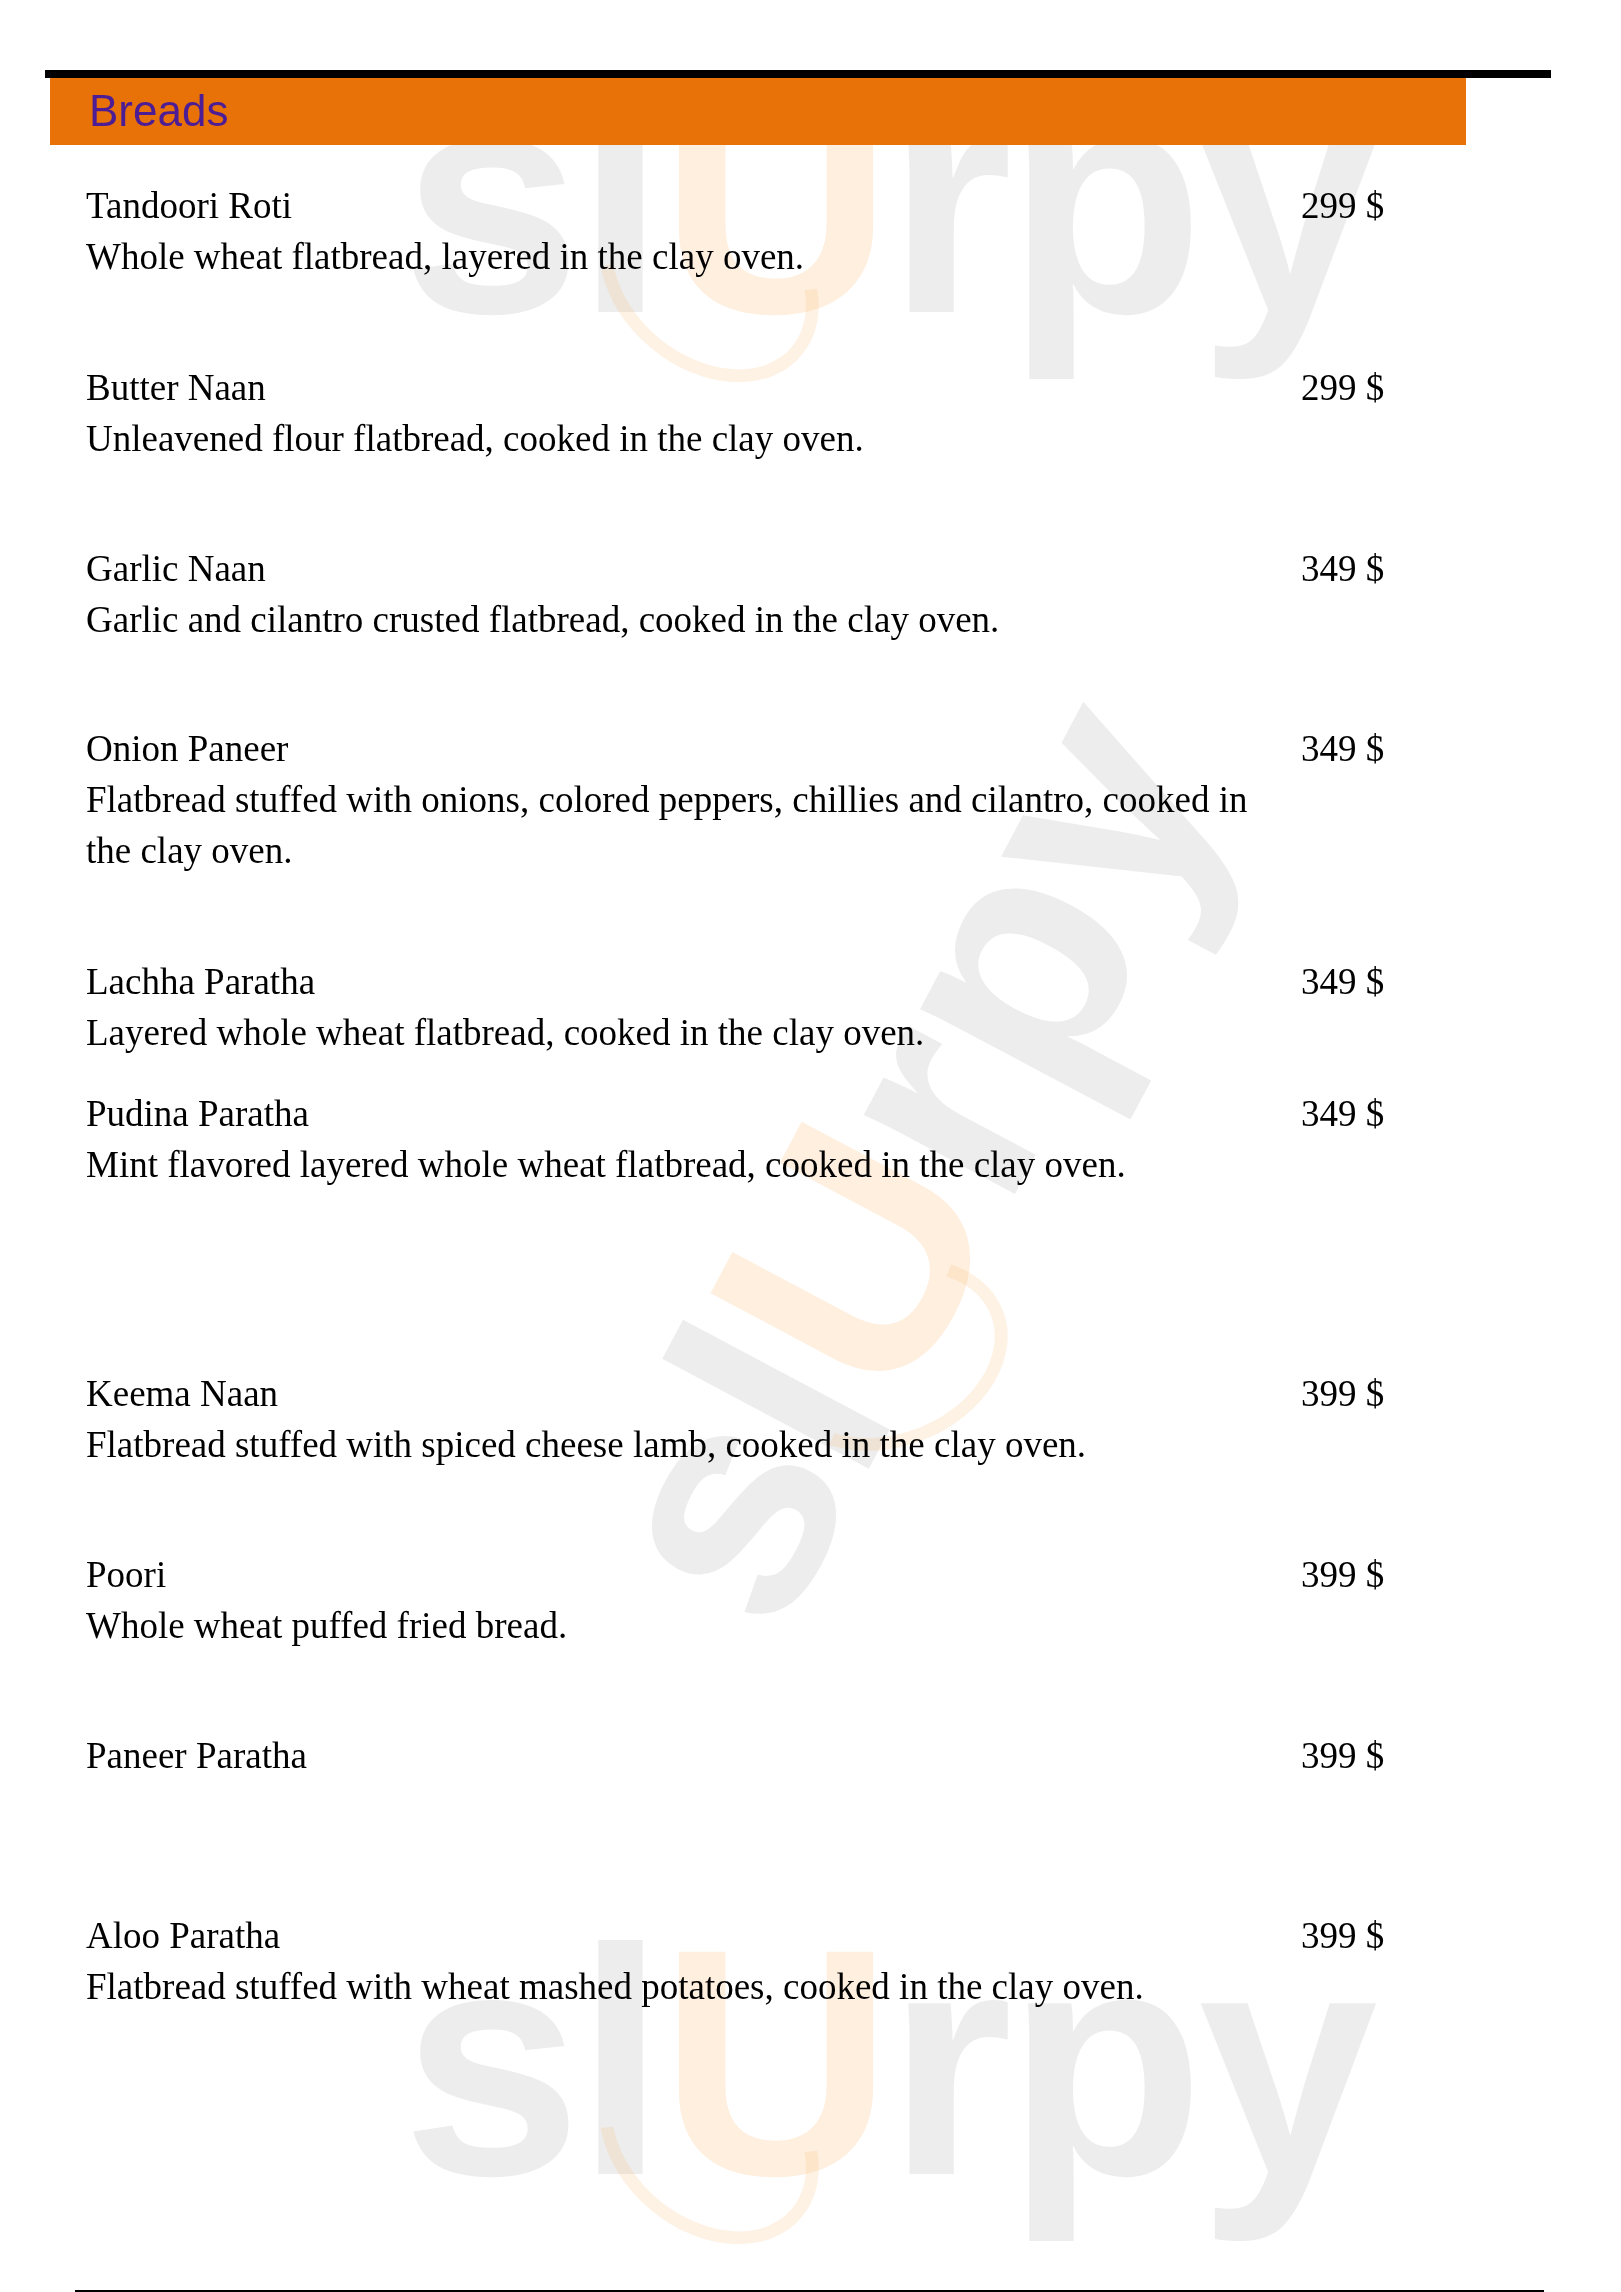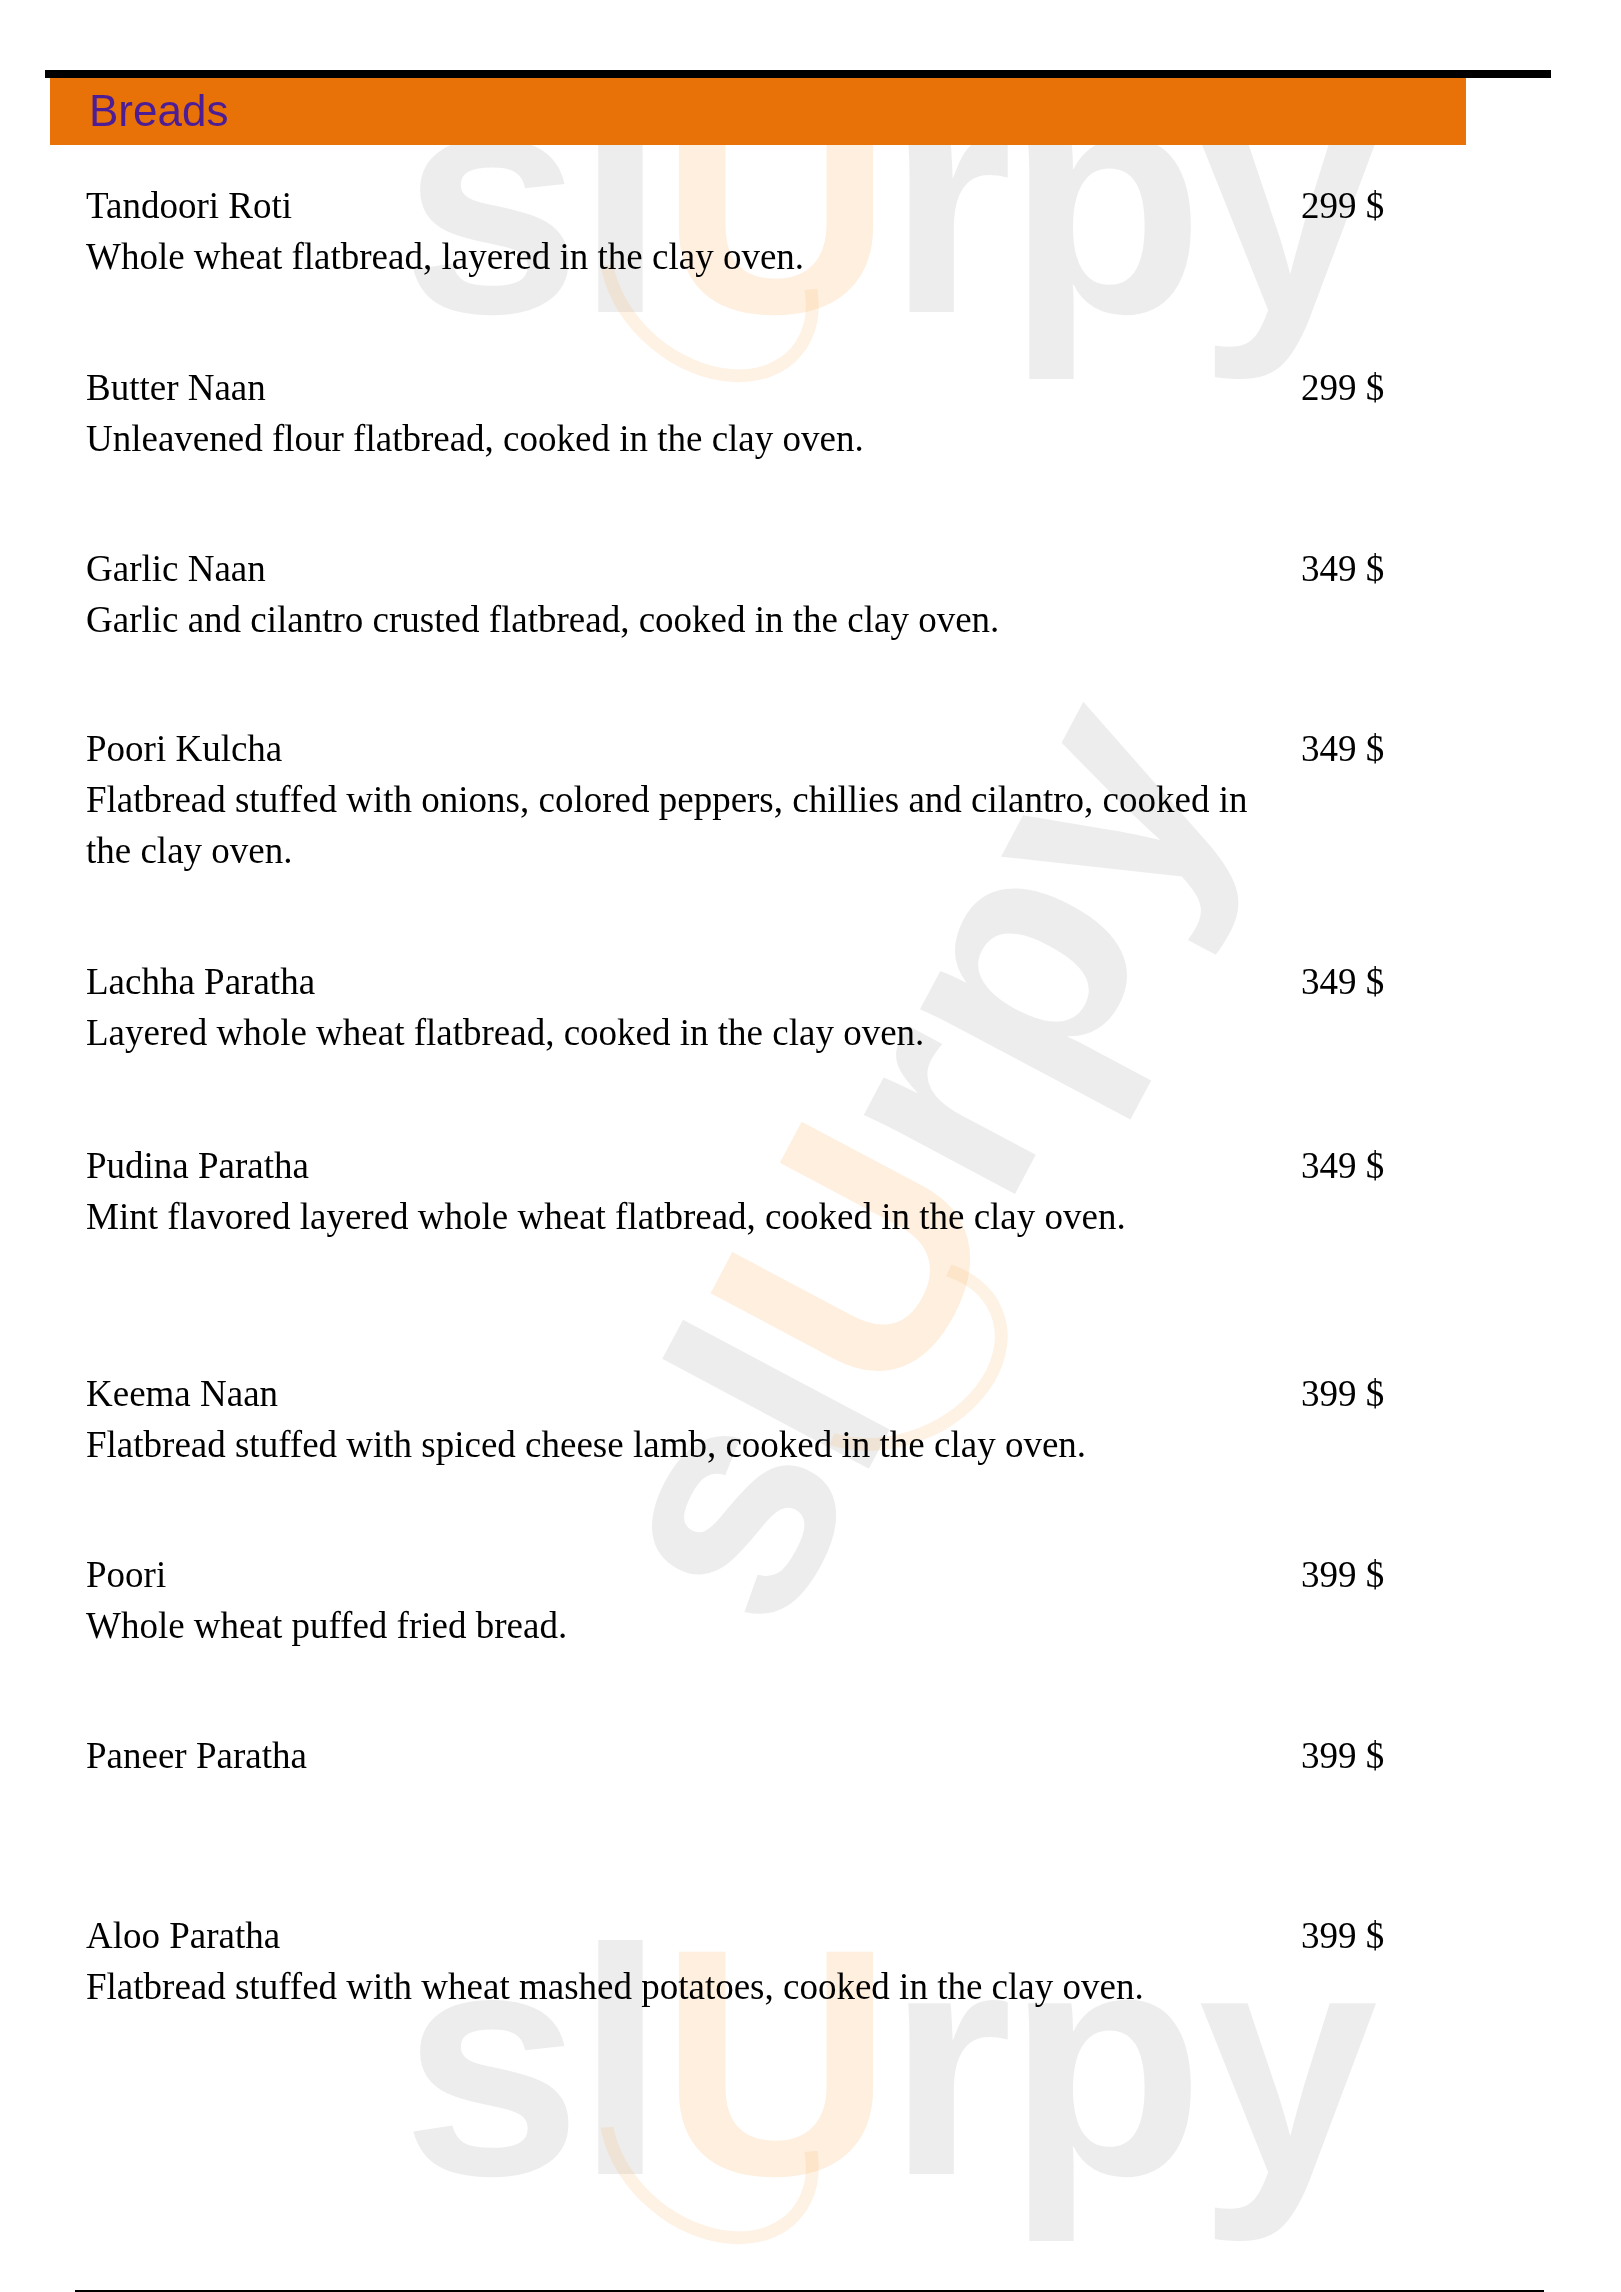--- a/index.html
+++ b/index.html
@@ -140,30 +140,30 @@
       <div class="item-name">Butter Naan</div>
       <div class="item-desc">Unleavened flour flatbread, cooked in the clay oven.</div>
       <div class="item-price">299 $</div>
     </div>
     <div class="menu-item" style="top:543px">
       <div class="item-name">Garlic Naan</div>
       <div class="item-desc">Garlic and cilantro crusted flatbread, cooked in the clay oven.</div>
       <div class="item-price">349 $</div>
     </div>
     <div class="menu-item" style="top:723px">
-      <div class="item-name">Poori Kulcha</div>
+      <div class="item-name">Onion Paneer</div>
       <div class="item-desc">Flatbread stuffed with onions, colored peppers, chillies and cilantro, cooked in the clay oven.</div>
       <div class="item-price">349 $</div>
     </div>
     <div class="menu-item" style="top:956px">
       <div class="item-name">Lachha Paratha</div>
       <div class="item-desc">Layered whole wheat flatbread, cooked in the clay oven.</div>
       <div class="item-price">349 $</div>
     </div>
-    <div class="menu-item" style="top:1140px">
+    <div class="menu-item" style="top:1088px">
       <div class="item-name">Pudina Paratha</div>
       <div class="item-desc">Mint flavored layered whole wheat flatbread, cooked in the clay oven.</div>
       <div class="item-price">349 $</div>
     </div>
     <div class="menu-item" style="top:1368px">
       <div class="item-name">Keema Naan</div>
       <div class="item-desc">Flatbread stuffed with spiced cheese lamb, cooked in the clay oven.</div>
       <div class="item-price">399 $</div>
     </div>
     <div class="menu-item" style="top:1549px">

